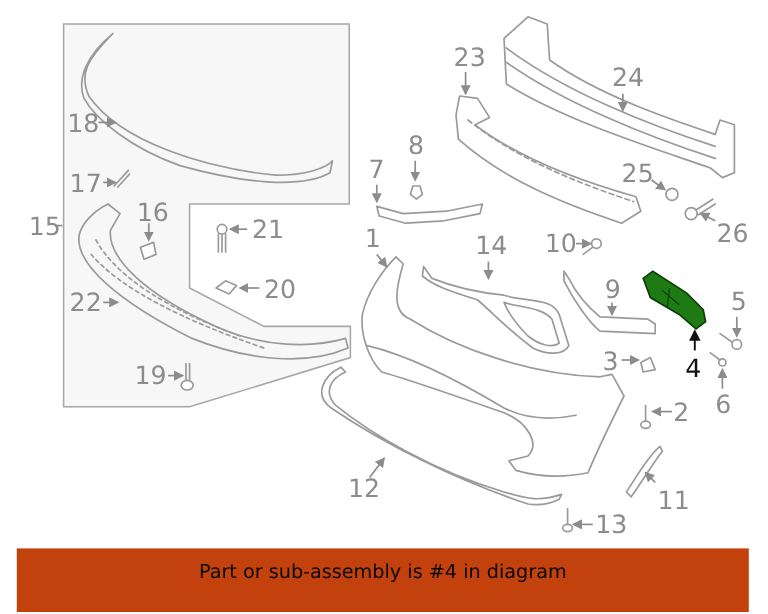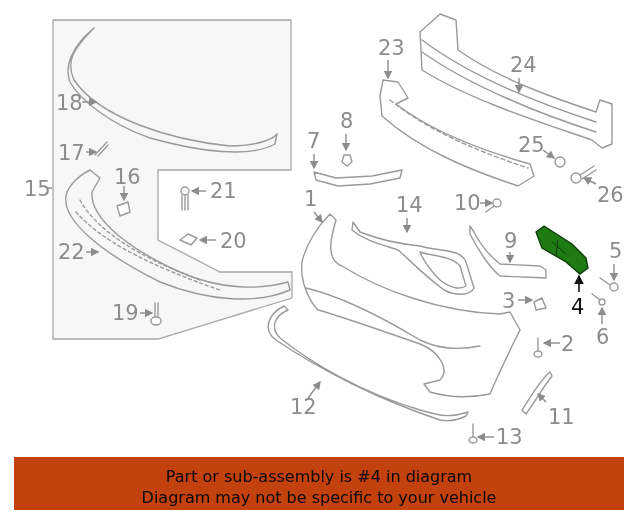--- a/index.html
+++ b/index.html
@@ -178,14 +178,13 @@
     <text class="callout" x="596" y="344">6</text>
     <text class="callout" x="561" y="351">2</text>
     <text class="callout" x="548" y="424">11</text>
     <text class="callout" x="290" y="414">12</text>
     <text class="callout" x="496" y="444">13</text>
   </g>
 </svg>
 
 <div id="footer">
   <div>Part or sub-assembly is #4 in diagram</div>
-  <div>Diagram may not be specific to your vehicle</div>
 </div>
 
 </body></html>

